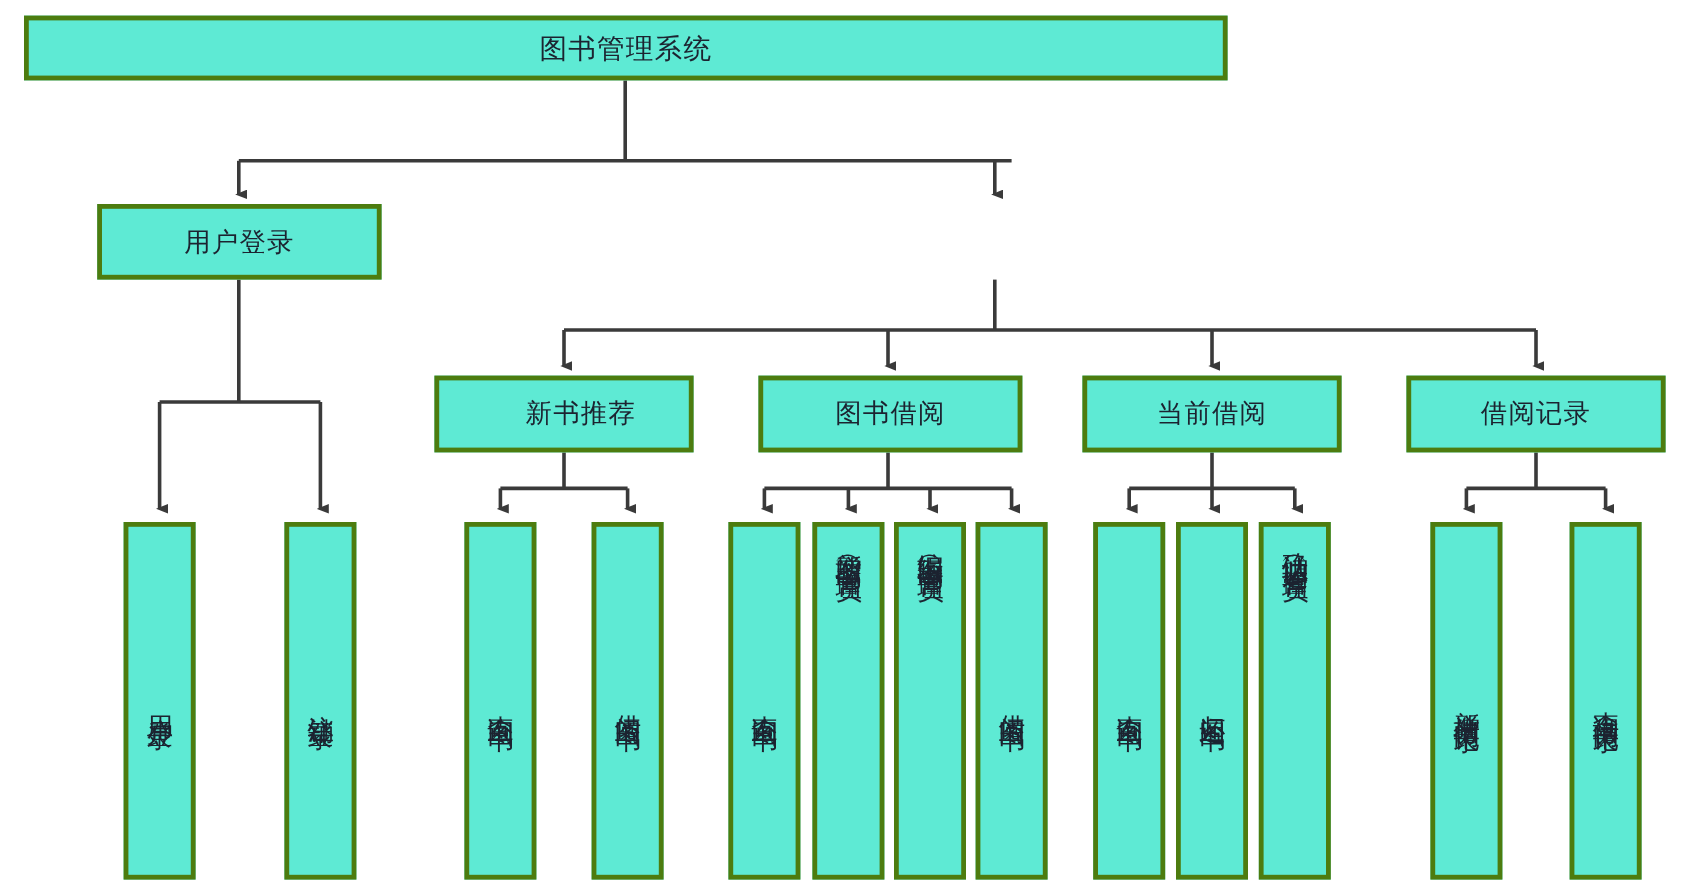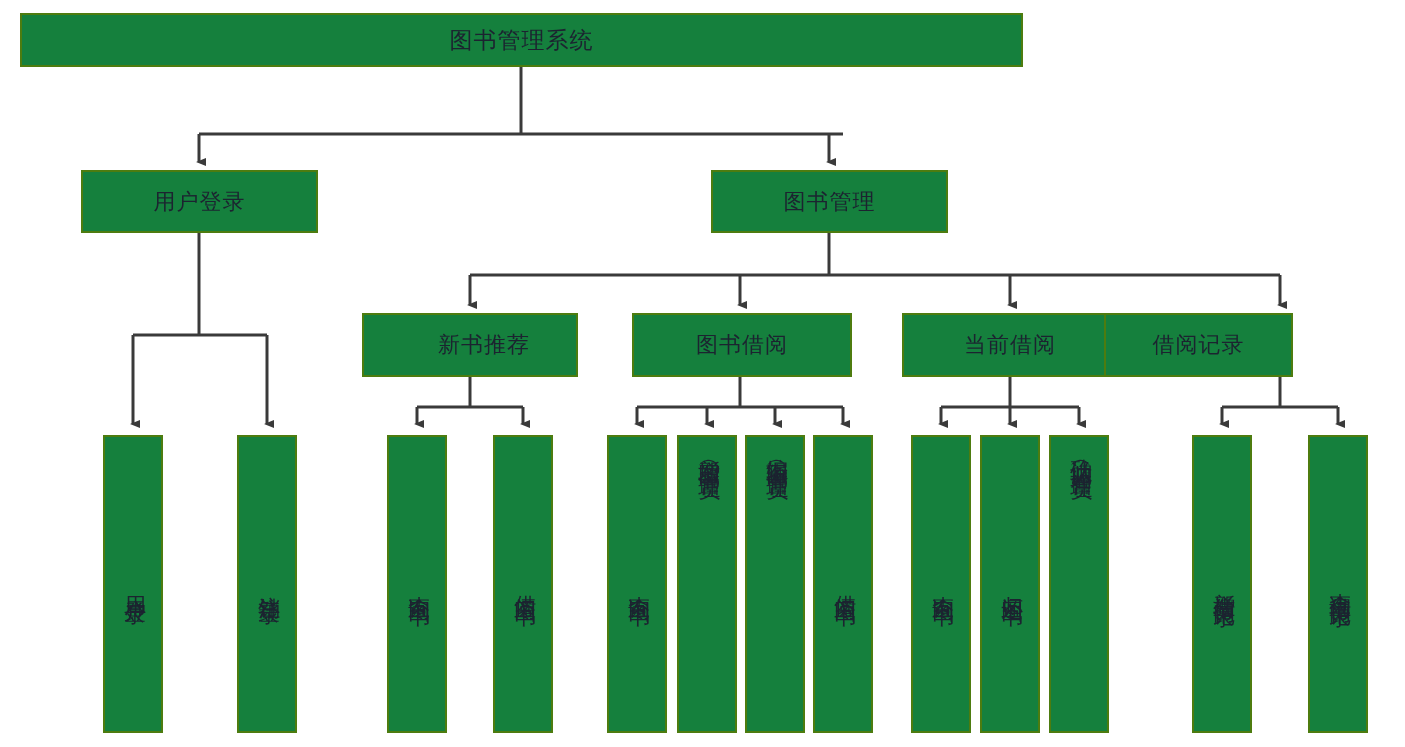--- a/index.html
+++ b/index.html
@@ -19,27 +19,26 @@
     position: absolute;
     left: 0;
     top: 0;
     width: 1405px;
     height: 747px;
     pointer-events: none;
   }
   .node {
     position: absolute;
     box-sizing: border-box;
-    background: #15803d;
-    border: 2px solid #4d7c0f;
+    background: #5eead4;
+    border: 4px solid #4d7c0f;
     display: flex;
     align-items: center;
     justify-content: center;
     z-index: 2;
-    font-family: Liberation Mono, monospace;
   }
   .node-label {
     color: #1c2330;
     letter-spacing: 1px;
     white-space: nowrap;
   }
   .node.root .node-label { font-size: 23px; }
   .node.level2 .node-label { font-size: 22px; }
   .node.level3 .node-label { font-size: 22px; }
 
@@ -126,34 +125,31 @@
     </g>
   </svg>
 
   <div class="node root" style="left:20px; top:13px; width:1003px; height:54px;">
     <span class="node-label">图书管理系统</span>
   </div>
 
   <div class="node level2" style="left:81px; top:170px; width:237px; height:63px;">
     <span class="node-label">用户登录</span>
   </div>
-  <div class="node level2" style="left:711px; top:170px; width:237px; height:63px;">
-    <span class="node-label">图书管理</span>
-  </div>
 
   <div class="node level3" style="left:362px; top:313px; width:216px; height:64px;padding-left:28px;">
     <span class="node-label">新书推荐</span>
   </div>
   <div class="node level3" style="left:632px; top:313px; width:220px; height:64px;">
     <span class="node-label">图书借阅</span>
   </div>
   <div class="node level3" style="left:902px; top:313px; width:216px; height:64px;">
     <span class="node-label">当前借阅</span>
   </div>
-  <div class="node level3" style="left:1104px; top:313px; width:189px; height:64px;">
+  <div class="node level3" style="left:1172px; top:313px; width:216px; height:64px;">
     <span class="node-label">借阅记录</span>
   </div>
 
   <div class="node leaf centered" style="left:103px; top:435px; width:60px; height:298px;">
     <span class="node-label">用户登录</span>
   </div>
   <div class="node leaf centered" style="left:237px; top:435px; width:60px; height:298px;">
     <span class="node-label">注销登录</span>
   </div>
 

